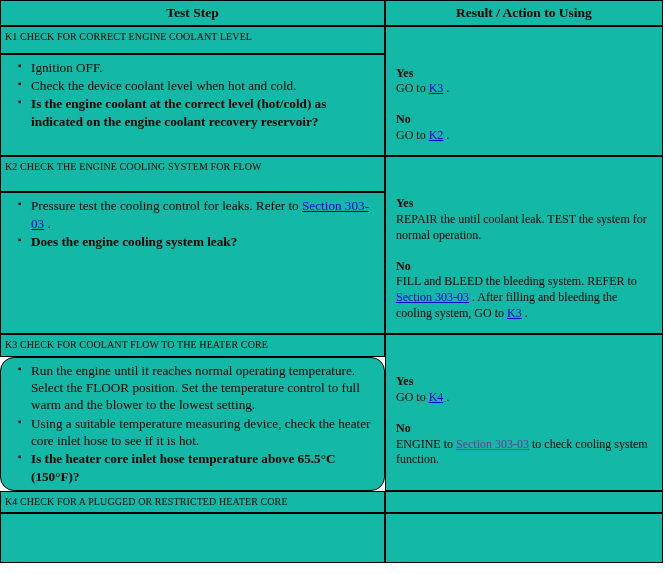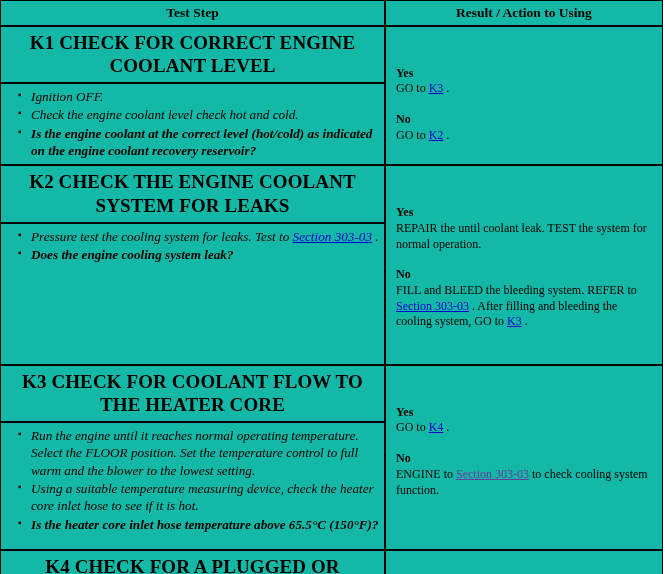--- a/index.html
+++ b/index.html
@@ -34,32 +34,30 @@
   .hdr-cell {
     text-align: center;
     font-weight: bold;
     font-size: 13.5px;
     padding: 4px 4px 5px 4px;
     line-height: 1.15;
   }
 
   
   .step-title {
-    font-weight: bold;
-    font-size: 19px;
+    font-weight: normal;
+    font-size: 10px;
     line-height: 1.25;
     padding: 5px 4px 6px 6px;
     letter-spacing: 0.1px;
-    text-align: center;
   }
 
   
   .step-body {
     padding: 5px 6px 8px 6px;
-    font-style: italic;
   }
   ul.bullets {
     margin: 0;
     padding: 0 0 0 26px;
     list-style: none;
   }
   ul.bullets li {
     position: relative;
     font-size: 13.2px;
     line-height: 1.31;
@@ -135,45 +133,45 @@
           <span class="branch-label">No</span>
           <span class="branch-text"><span>GO to </span><a class="lnk" href="#">K2</a><span> .</span></span>
         </div>
       </td>
     </tr>
 
     <tr>
       <td class="step-body">
         <ul class="bullets">
           <li>Ignition OFF.</li>
-          <li>Check the engine coolant level check hot and cold.</li>
+          <li>Check the device coolant level when hot and cold.</li>
           <li class="bold">Is the engine coolant at the correct level (hot/cold) as indicated on the engine coolant recovery reservoir?</li>
         </ul>
       </td>
     </tr>
 
     <tr>
-      <td class="step-title">K2 CHECK THE ENGINE COOLANT SYSTEM FOR LEAKS</td>
+      <td class="step-title">K2 CHECK THE ENGINE COOLING SYSTEM FOR FLOW</td>
       <td class="empty-cell" rowspan="2">
         <div class="result-cell">
           <span class="branch-gap"></span>
           <span class="branch-gap"></span>
           <span class="branch-label">Yes</span>
           <span class="branch-text">REPAIR the until coolant leak. TEST the system for normal operation.</span>
           <span class="branch-gap"></span>
           <span class="branch-label">No</span>
           <span class="branch-text"><span>FILL and BLEED the bleeding system. REFER to </span><a class="lnk" href="#">Section 303-03</a><span> . After filling and bleeding the cooling system, GO to </span><a class="lnk" href="#">K3</a><span> .</span></span>
         </div>
       </td>
     </tr>
 
     <tr>
       <td class="step-body" style="height:132px;">
         <ul class="bullets">
-          <li><span>Pressure test the cooling system for leaks. Test to </span><a class="lnk" href="#">Section 303-03</a><span> .</span></li>
+          <li><span>Pressure test the cooling control for leaks. Refer to </span><a class="lnk" href="#">Section 303-03</a><span> .</span></li>
           <li class="bold">Does the engine cooling system leak?</li>
         </ul>
       </td>
     </tr>
 
     <tr>
       <td class="step-title">K3 CHECK FOR COOLANT FLOW TO THE HEATER CORE</td>
       <td class="empty-cell" rowspan="2">
         <div class="result-cell">
           <span class="branch-gap"></span>
@@ -181,21 +179,21 @@
           <span class="branch-label">Yes</span>
           <span class="branch-text"><span>GO to </span><a class="lnk" href="#">K4</a><span> .</span></span>
           <span class="branch-gap"></span>
           <span class="branch-label">No</span>
           <span class="branch-text"><span>ENGINE to </span><a class="lnk-visited" href="#">Section 303-03</a><span> to check cooling system function.</span></span>
         </div>
       </td>
     </tr>
 
     <tr>
-      <td class="step-body" style="height:118px;">
+      <td class="step-body" style="height:118px;border-radius:14px;">
         <ul class="bullets">
           <li>Run the engine until it reaches normal operating temperature. Select the FLOOR position. Set the temperature control to full warm and the blower to the lowest setting.</li>
           <li>Using a suitable temperature measuring device, check the heater core inlet hose to see if it is hot.</li>
           <li class="bold">Is the heater core inlet hose temperature above 65.5°C (150°F)?</li>
         </ul>
       </td>
     </tr>
 
     <tr>
       <td class="step-title">K4 CHECK FOR A PLUGGED OR RESTRICTED HEATER CORE</td>

